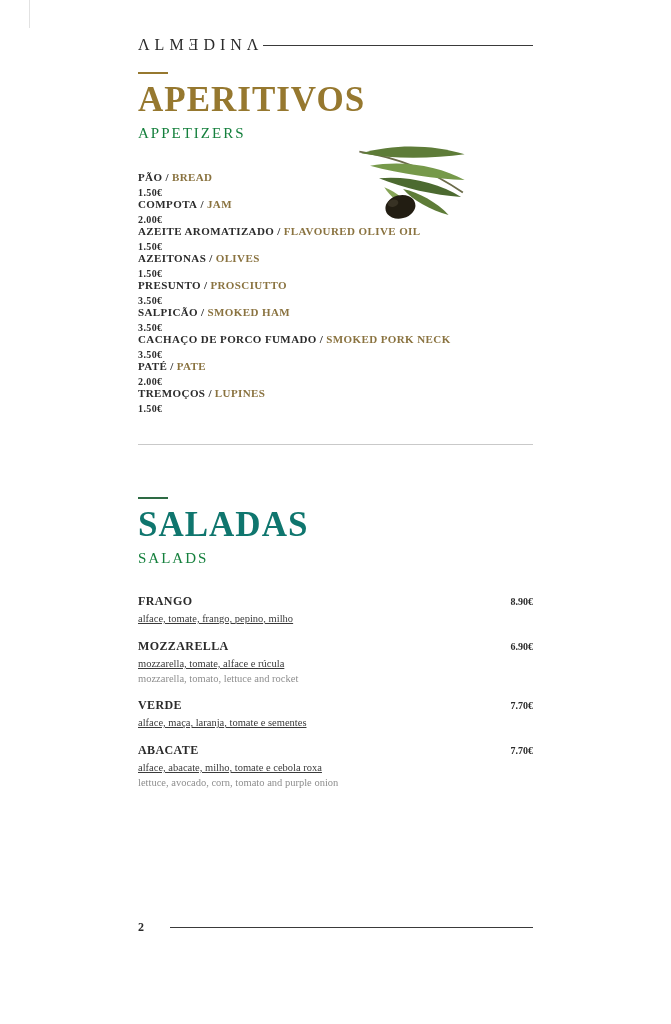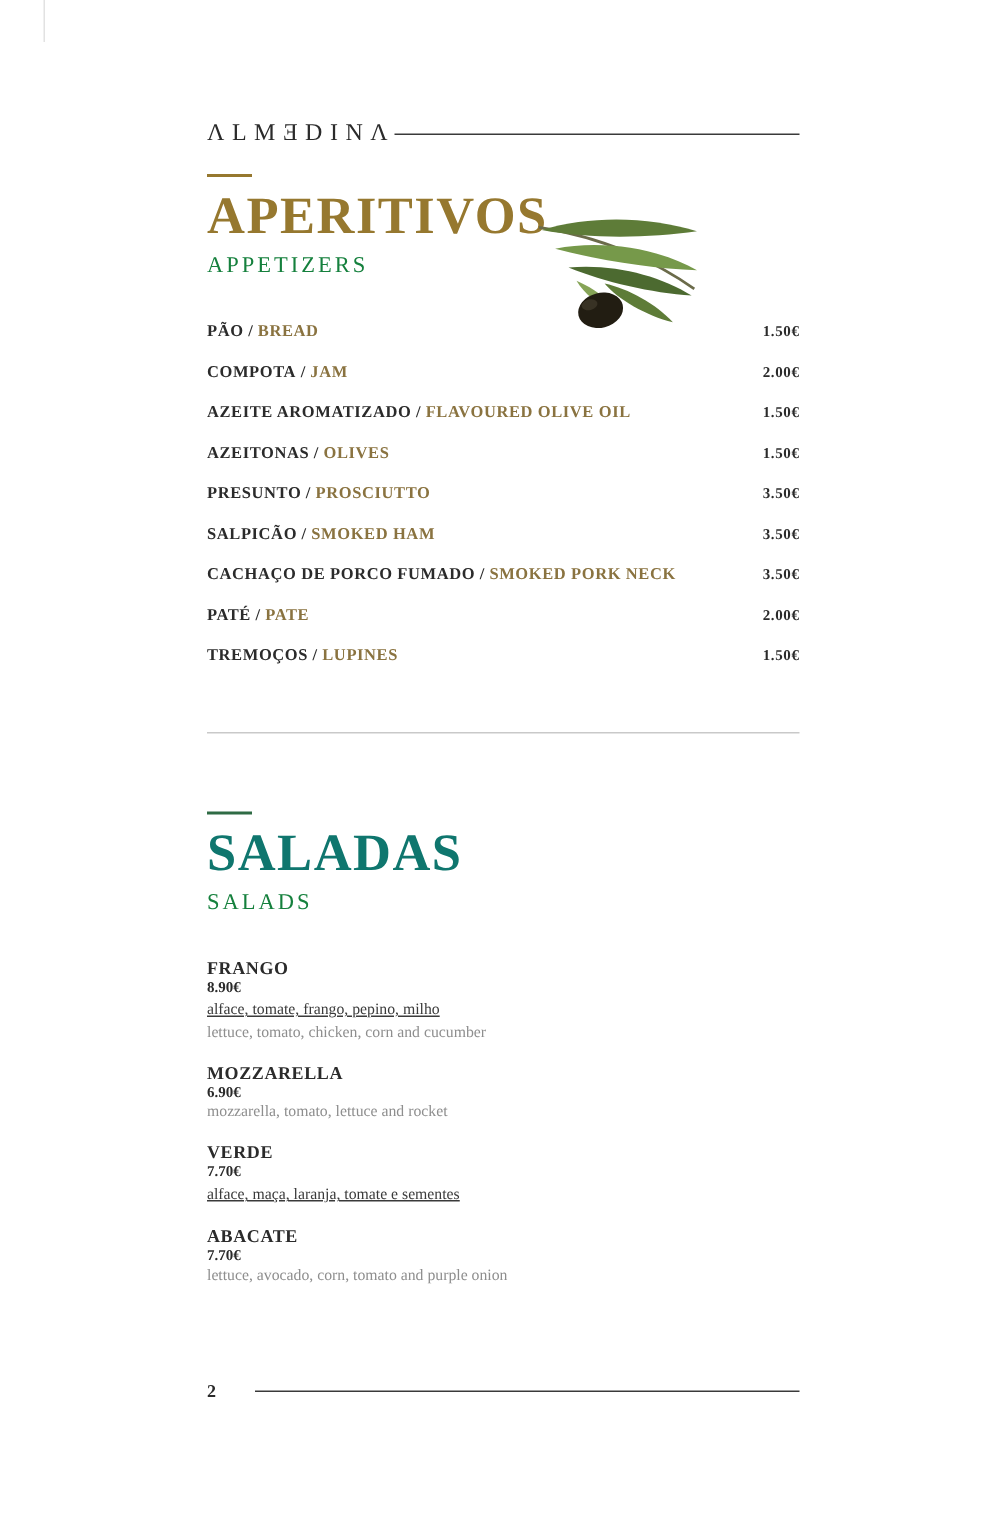--- a/index.html
+++ b/index.html
@@ -11,49 +11,49 @@
     font-family:"Liberation Serif", serif;
     color:#2b2b2b;
     overflow:hidden;
   }
   .crop-mark{
     position:absolute;left:29px;top:0;width:1px;height:28px;background:#e2e2e2;
   }
   .content{padding:0 138px;}
 
   
-  .brand-row{display:flex;align-items:center;padding-top:80px;}
+  .brand-row{display:flex;align-items:center;padding-top:36px;}
   .brand{font-size:16px;letter-spacing:5px;font-weight:400;color:#2b2b2b;white-space:nowrap;}
   .rule-dark{flex:1;height:0;border-top:1px solid #3a3a3a;}
 
   
   .section-dash{width:30px;height:2px;}
   .dash-gold{background:#96782f;margin-top:18px;}
   .dash-green{background:#2e6b44;margin-top:52px;}
   h1.title{margin:8px 0 0;font-size:35px;line-height:35px;font-weight:700;letter-spacing:1px;}
   .gold{color:#96782f;}
   .green{color:#0f766e;}
   h2.subtitle{margin:5px 0 0;font-size:15px;line-height:23px;font-weight:400;letter-spacing:2px;color:#15803d;}
 
   
   .items{list-style:none;margin:26px 0 0;padding:0;}
   .item-row{display:flex;justify-content:space-between;align-items:baseline;height:27px;
-            font-size:11px;font-weight:700;letter-spacing:.4px;}
+            font-size:11px;font-weight:700;letter-spacing:.4px;flex-direction:column;}
   .item-name{white-space:nowrap;color:#2b2b2b;}
   .item-name .sep{margin:0 3px;color:#2b2b2b;}
   .item-name .en{color:#8a7340;}
   .price{font-size:10px;font-weight:700;color:#2b2b2b;}
 
   
   .divider{border:none;border-top:1px solid #c9c9c9;margin:30px 0 0;height:0;}
 
   
   .salad-items{list-style:none;margin:24px 0 0;padding:0;}
   .salad{margin-bottom:13px;}
-  .salad-head{display:flex;justify-content:space-between;align-items:baseline;flex-direction:column;}
+  .salad-head{display:flex;justify-content:space-between;align-items:baseline;}
   .salad-name{font-size:12px;font-weight:700;letter-spacing:.4px;color:#2b2b2b;}
   .salad-desc-pt{font-size:10.5px;line-height:14px;color:#3a3a3a;margin-top:3px;text-decoration:underline;}
   .salad-desc-en{font-size:10.5px;line-height:13px;color:#8e8e8e;margin-top:1px;}
 
   
   .footer{position:absolute;left:138px;right:138px;top:920px;display:flex;align-items:center;gap:26px;}
   .page-num{font-size:12px;font-weight:700;color:#2b2b2b;}
 
   
   .olive-art{position:absolute;left:354px;top:140px;width:116px;height:90px;}
@@ -124,41 +124,42 @@
       <h1 class="title green">SALADAS</h1>
       <h2 class="subtitle">SALADS</h2>
 
       <ul class="salad-items">
         <li class="salad">
           <div class="salad-head">
             <span class="salad-name">FRANGO</span>
             <span class="price">8.90€</span>
           </div>
           <div class="salad-desc-pt">alface, tomate, frango, pepino, milho</div>
-          <div class="salad-desc-en">lettuce, tomato, chicken, corn and cucumber</div>
         </li>
         <li class="salad">
           <div class="salad-head">
             <span class="salad-name">MOZZARELLA</span>
             <span class="price">6.90€</span>
           </div>
+          <div class="salad-desc-pt">mozzarella, tomate, alface e rúcula</div>
           <div class="salad-desc-en">mozzarella, tomato, lettuce and rocket</div>
         </li>
         <li class="salad">
           <div class="salad-head">
             <span class="salad-name">VERDE</span>
             <span class="price">7.70€</span>
           </div>
           <div class="salad-desc-pt">alface, maça, laranja, tomate e sementes</div>
         </li>
         <li class="salad">
           <div class="salad-head">
             <span class="salad-name">ABACATE</span>
             <span class="price">7.70€</span>
           </div>
+          <div class="salad-desc-pt">alface, abacate, milho, tomate e cebola roxa</div>
           <div class="salad-desc-en">lettuce, avocado, corn, tomato and purple onion</div>
         </li>
       </ul>
     </section>
   </div>
 
   <div class="olive-art">
     <svg viewBox="0 0 130 95" xmlns="http://www.w3.org/2000/svg">
       <path d="M6 10 C 45 16, 85 30, 122 56" fill="none" stroke="#6b6b4a" stroke-width="2"></path>
       <path d="M8 12 C 45 1, 88 2, 124 13 C 88 18, 45 19, 8 12 Z" fill="#5e7c38"></path>

